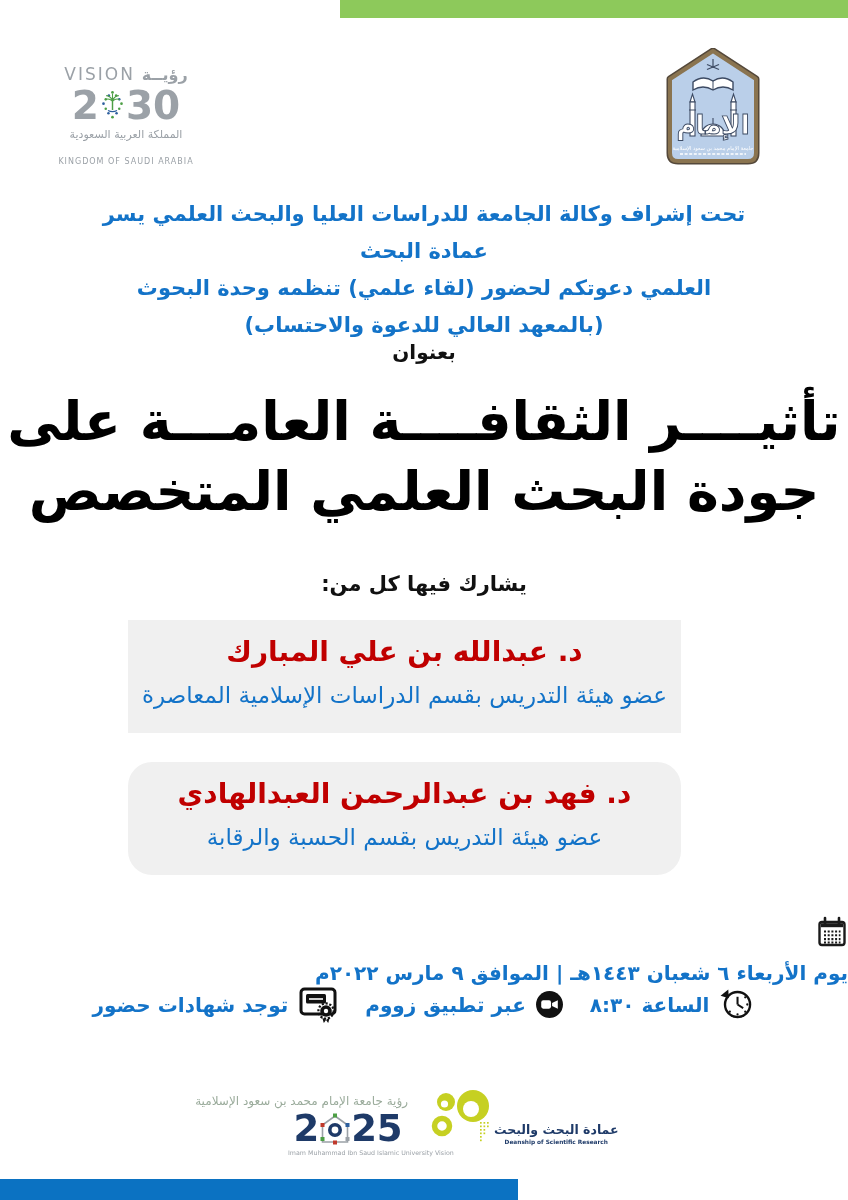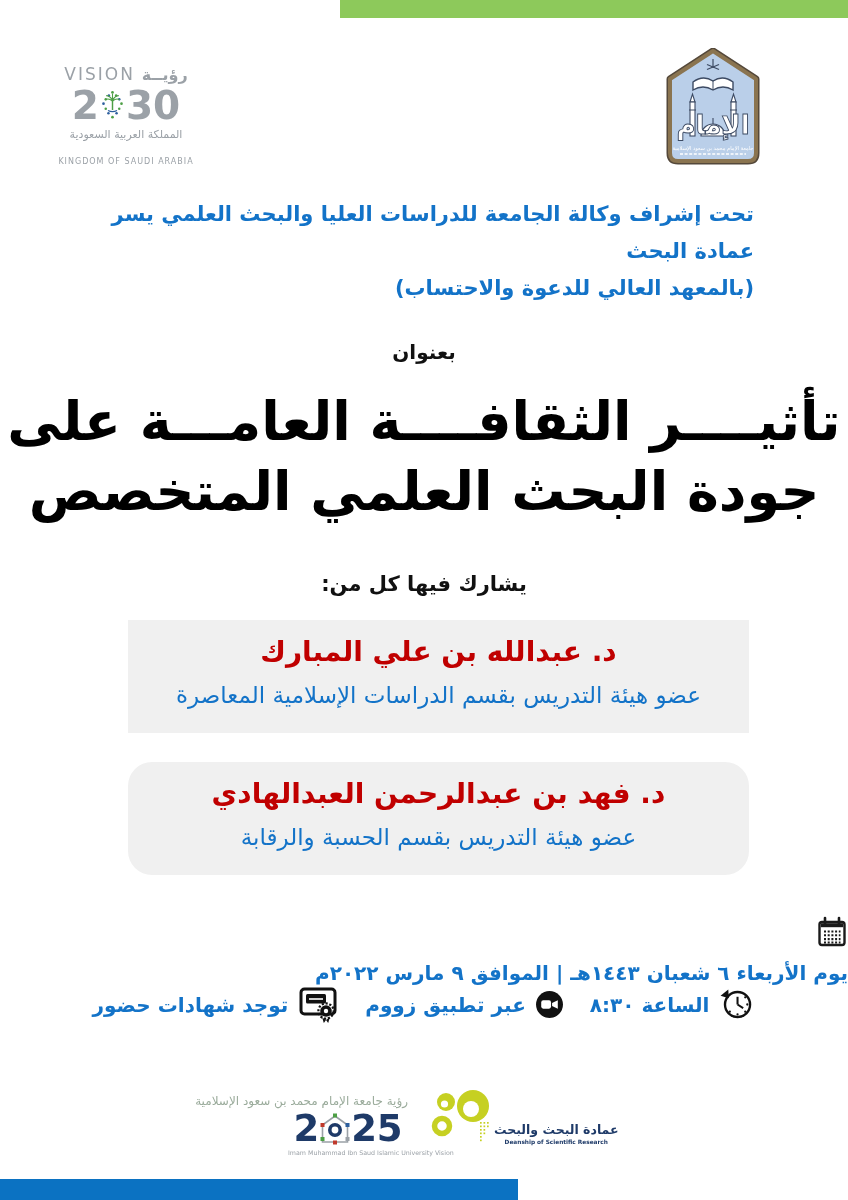--- a/index.html
+++ b/index.html
@@ -21,37 +21,37 @@
   .v2030-year { display:flex; justify-content:center; align-items:center; font-size:39px; font-weight:bold; line-height:1; margin-top:2px; }
   .v2030-country-ar { font-size:11px; margin-top:3px; direction:rtl; }
   .v2030-country-en { font-size:8px; letter-spacing:1px; margin-top:16px; white-space:nowrap; }
 
   
   .uni-logo { position:absolute; left:662px; top:48px; }
 
   
   .intro {
     position:absolute; left:94px; top:196px; width:660px;
-    direction:rtl; text-align:right; color:#1373c8; font-weight:bold;
+    direction:rtl; text-align:center; color:#1373c8; font-weight:bold;
     font-size:21px; line-height:37px;
   }
 
   .label-anchored { position:absolute; left:0; width:848px; text-align:center; direction:rtl; }
   .sub-label { top:340px; font-size:20px; font-weight:bold; color:#111; }
 
   .main-title {
     top:386px; font-size:54px; font-weight:bold; color:#000;
     line-height:70px;
     font-family:"DejaVu Serif","DejaVu Sans",sans-serif;
   }
 
   .participants-heading { top:572px; font-size:21px; font-weight:bold; color:#111; }
 
   .speaker-box {
-    position:absolute; left:128px; width:621px; height:113px;
+    position:absolute; left:128px; width:553px; height:113px;
     background:#f0f0f0; direction:rtl; text-align:center; padding-top:15px;
   }
   .speaker-box.first { top:620px; }
   .speaker-box.second { top:762px;border-radius:24px; }
   .speaker-name { color:#c00000; font-weight:bold; font-size:28px; line-height:34px; }
   .speaker-role { color:#1373c8; font-size:23px; margin-top:13px; }
 
   
   .date-row {
     position:absolute; left:0; top:916px; width:848px;
@@ -135,20 +135,21 @@
       <path d="M39,88 a12,12 0 0 1 24,0 Z" fill="#ffffff" stroke="#3c4a63" stroke-width="1.2"></path>
       <line x1="51" y1="70" x2="51" y2="76" stroke="#3c4a63" stroke-width="1.1"></line>
       <text x="51" y="86" font-size="26" font-weight="bold" fill="#ffffff" stroke="#3c4a63" stroke-width="0.9" text-anchor="middle" font-family="DejaVu Sans, sans-serif">الإمام</text>
       <text x="51" y="102" font-size="5.2" fill="#ffffff" text-anchor="middle" font-family="DejaVu Sans, sans-serif">جامعة الإمام محمد بن سعود الإسلامية</text>
       <line x1="18" y1="106" x2="84" y2="106" stroke="#ffffff" stroke-width="1.4" stroke-dasharray="3 1.6"></line>
     </svg>
   </div>
 
   <div class="intro">
     <div>تحت إشراف وكالة الجامعة للدراسات العليا والبحث العلمي يسر عمادة البحث</div>
+    <div>العلمي دعوتكم لحضور (لقاء علمي) تنظمه وحدة البحوث</div>
     <div>(بالمعهد العالي للدعوة والاحتساب)</div>
   </div>
 
   <div class="label-anchored sub-label">بعنوان</div>
 
   <div class="label-anchored main-title">
     <div>تأثيــــر الثقافــــة العامـــة على</div>
     <div>جودة البحث العلمي المتخصص</div>
   </div>
 

